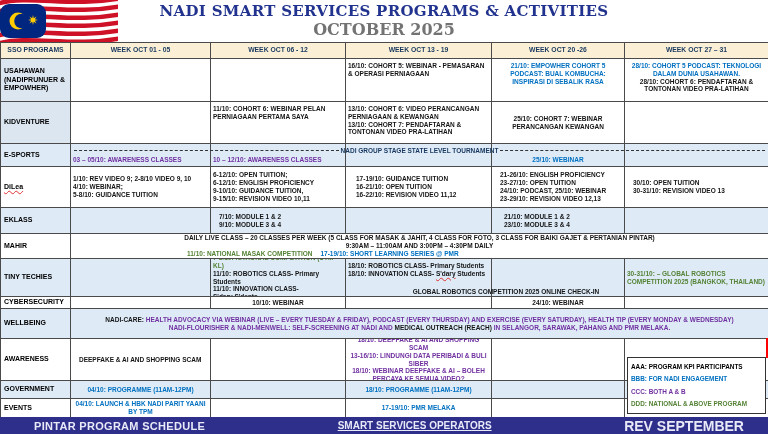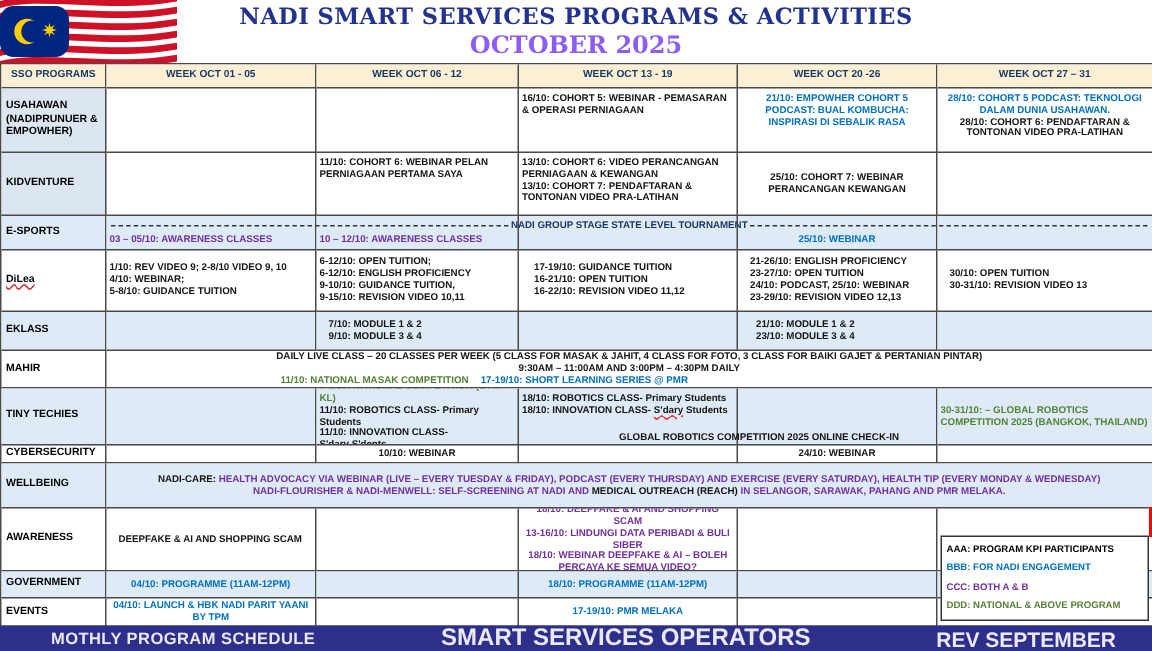--- a/index.html
+++ b/index.html
@@ -1,21 +1,21 @@
 <!DOCTYPE html>
 <html><head>
 <meta charset="utf-8">
 <style>
   html,body{margin:0;padding:0;background:#fff;}
   .stage{position:relative;width:768px;height:434px;background:#fff;overflow:hidden;
          font-family:"Liberation Sans",sans-serif;}
   .flag{position:absolute;left:0;top:0;}
   .titles{position:absolute;left:0;top:2px;width:768px;text-align:center;}
   .title{font-family:"DejaVu Serif",serif;font-weight:bold;font-size:15px;color:#21338E;letter-spacing:.3px;}
-  .month{font-family:"DejaVu Serif",serif;font-weight:bold;font-size:16px;color:#8b5cf6;margin-top:0px;}
+  .month{font-family:"DejaVu Serif",serif;font-weight:bold;font-size:16px;color:#737373;margin-top:0px;}
   .tbl{position:absolute;left:0;top:42px;width:768px;border-top:1px solid #4a4a4a;border-left:1px solid #4a4a4a;}
   .row{display:flex;position:relative;}
   .cell{box-sizing:border-box;border-right:1px solid #4a4a4a;border-bottom:1px solid #4a4a4a;
         overflow:hidden;display:flex;flex-direction:column;justify-content:center;
         padding:1px 2px;font-size:6.5px;font-weight:bold;line-height:1.2;color:#141414;}
   .c0{width:70px}.c1{width:140px}.c2{width:135px}.c3{width:146px}.c4{width:133px}.c5{width:144px}
   .span5{width:698px}
   .h16{height:16px}.h43{height:43px}.h42{height:42px}.h23{height:23px}.h41{height:41px}
   .h26{height:26px}.h25{height:25px}.h38{height:38px}.h12{height:12px}.h30{height:30px}
   .h18{height:18px}.h19{height:19px}
@@ -42,21 +42,21 @@
                font-size:6.5px;font-weight:bold;color:#141414;z-index:3;}
   .legend{position:absolute;left:627px;top:357px;width:139px;height:57px;background:#fff;
           border:1px solid #333;z-index:5;box-sizing:border-box;padding:3px 3px;
           display:flex;flex-direction:column;justify-content:space-around;
           font-size:6.4px;font-weight:bold;line-height:1.25;}
   .redmark{position:absolute;right:0;top:338px;width:2px;height:20px;background:#FF0000;z-index:4;}
   .footerbar{position:absolute;left:0;bottom:0;width:768px;height:17px;background:#2D2F8B;
              display:flex;align-items:center;justify-content:space-between;z-index:6;
              color:#E9E9F8;font-weight:bold;box-sizing:border-box;padding:0 24px 0 34px;}
   .f-left{font-size:11px;letter-spacing:.3px;}
-  .f-center{font-size:16px;}
+  .f-center{font-size:10px;text-decoration:underline;}
   .f-right{font-size:14px;}
 </style>
 </head>
 <body>
 
 <div class="stage">
 
   <svg class="flag" width="118" height="42" viewBox="0 0 118 42">
     <g>
       <path d="M-4,4 C30,-6 70,8 122,-2" stroke="#CE1126" stroke-width="4.5" fill="none"></path>
@@ -285,18 +285,18 @@
   <div class="legend">
     <div>AAA: PROGRAM KPI PARTICIPANTS</div>
     <div class="blue">BBB:  FOR NADI ENGAGEMENT</div>
     <div class="purple">CCC:  BOTH  A &amp; B</div>
     <div class="green">DDD: NATIONAL &amp; ABOVE PROGRAM</div>
   </div>
 
   <div class="redmark"></div>
 
   <div class="footerbar">
-    <span class="f-left">MOTHLY PROGRAM SCHEDULE</span>
+    <span class="f-left">PINTAR PROGRAM SCHEDULE</span>
     <span class="f-center">SMART SERVICES OPERATORS</span>
     <span class="f-right">REV SEPTEMBER</span>
   </div>
 
 </div>
 
 </body></html>

